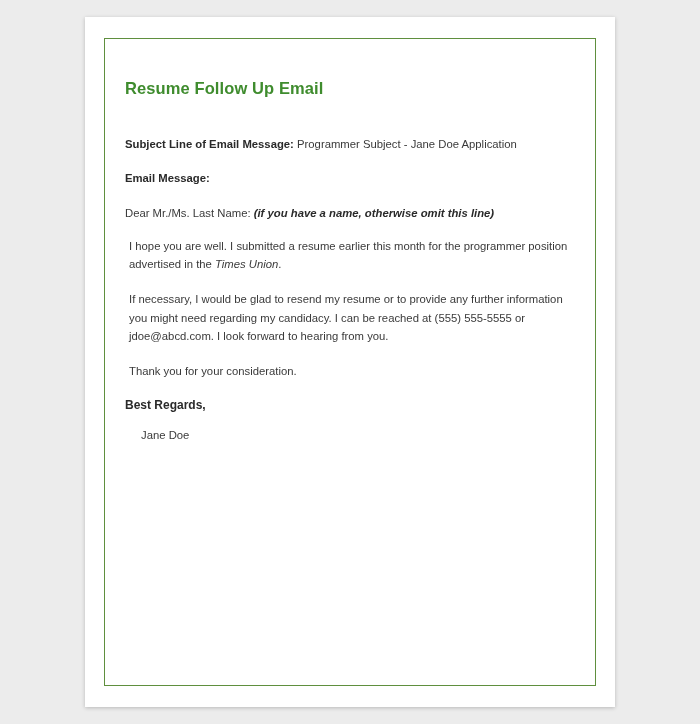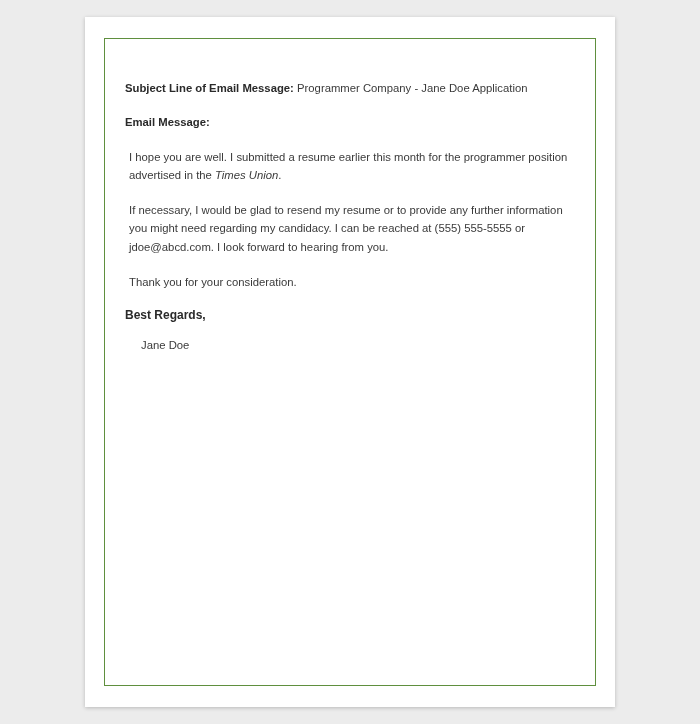--- a/index.html
+++ b/index.html
@@ -77,29 +77,33 @@
     margin: 16px;
   }
 </style>
 </head>
 <body>
 
 <div class="page-wrap">
   <div class="page-border"></div>
   <div class="content">
 
+    <h1 class="doc-title">Resume Follow Up Email</h1>
 
     <p class="line">
-      <span class="label-bold">Subject Line of Email Message:</span><span> Programmer Company - Jane Doe Application</span>
+      <span class="label-bold">Subject Line of Email Message:</span><span> Programmer Subject - Jane Doe Application</span>
     </p>
 
     <p class="line">
       <span class="label-bold">Email Message:</span>
     </p>
 
+    <p class="line tight">
+      <span>Dear Mr./Ms. Last Name: </span><span class="label-bold ital">(if you have a name, otherwise omit this line)</span>
+    </p>
 
     <p class="para">
       <span>I hope you are well. I submitted a resume earlier this month for the programmer position advertised in the </span><span class="ital">Times Union</span><span>.</span>
     </p>
 
 
     <p class="para">If necessary, I would be glad to resend my resume or to provide any further information you might need regarding my candidacy. I can be reached at (555) 555-5555 or jdoe@abcd.com. I look forward to hearing from you.</p>
 
     <p class="para">Thank you for your consideration.</p>
 

